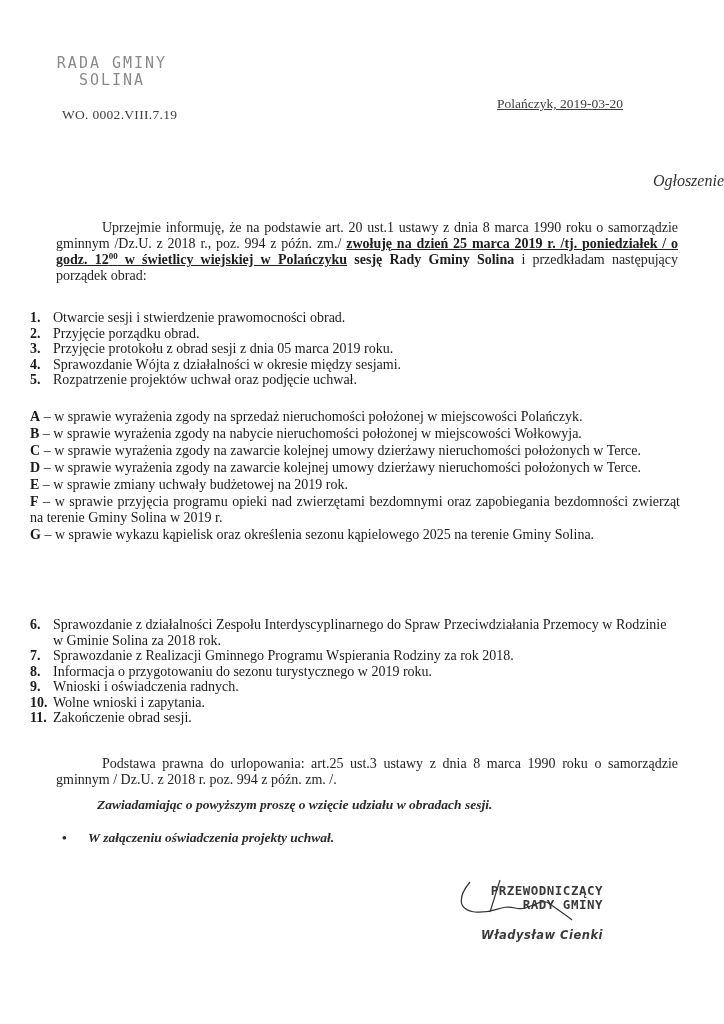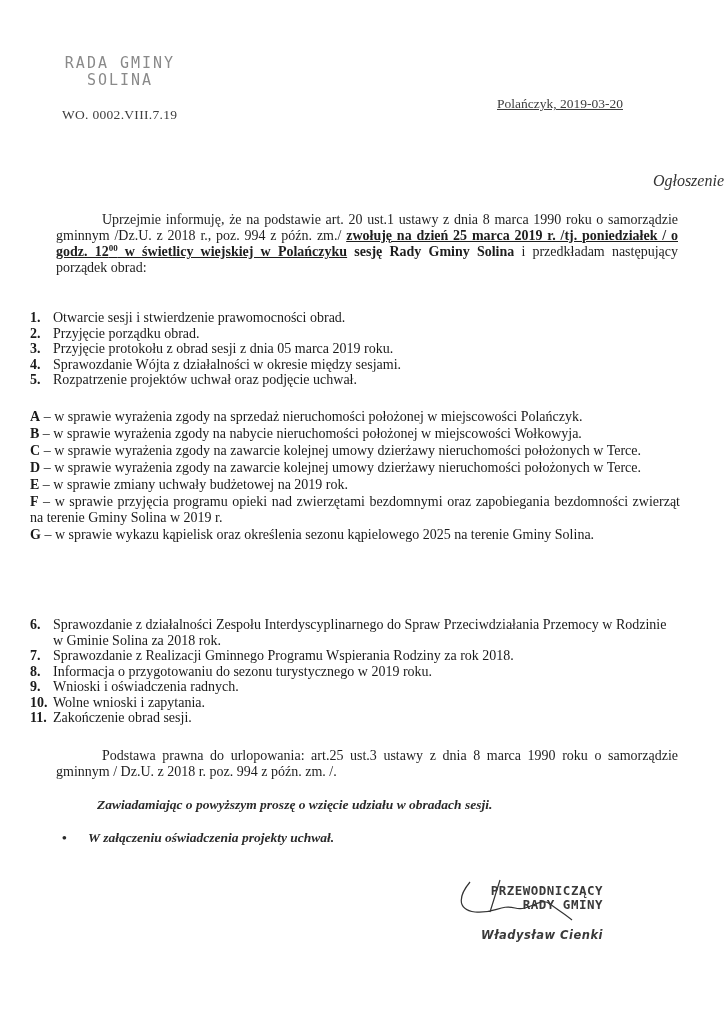--- a/index.html
+++ b/index.html
@@ -1,26 +1,26 @@
 <!DOCTYPE html>
 <html><head>
 <meta charset="utf-8">
 <style>
   html, body { margin: 0; padding: 0; background: #ffffff; }
   body { width: 724px; height: 1024px; position: relative; overflow: hidden; color: #1a1a1a;
          font-family: "Liberation Serif", "DejaVu Serif", serif; }
   .abs { position: absolute; }
-  .stamp { left: 46px; top: 55px; width: 148px; text-align: center; color: #8a8a8a;
+  .stamp { left: 38px; top: 55px; width: 148px; text-align: center; color: #8a8a8a;
            font-family: "DejaVu Sans Mono", monospace; font-size: 15px; line-height: 17px; letter-spacing: 2px; font-weight: 300; }
   .refno { left: 62px; top: 107px; font-size: 13.5px; color: #3d3d3d; letter-spacing: 0.3px; }
   .dateplace { left: 497px; top: 96px; font-size: 13.5px; color: #3d3d3d; text-decoration: underline; }
   .title { left: 0; width: 724px; top: 172px; text-align: right; font-style: italic; font-size: 16px; color: #333; }
   .para { left: 56px; width: 622px; font-size: 14px; line-height: 16px; text-align: justify; color: #1e1e1e; }
   .p1 { top: 212px; }
-  .indent { text-indent: 46px; }
+  .indent { text-indent: 46px; margin-top: 8px; }
   .ul { text-decoration: underline; font-weight: bold; }
   .b { font-weight: bold; }
   sup { font-size: 9px; line-height: 0; vertical-align: 5px; }
   .list { left: 30px; width: 650px; font-size: 14px; line-height: 15.5px; margin: 0; padding: 0; list-style: none; }
   .list li { display: flex; }
   .list .num { width: 23px; flex: none; font-weight: bold; }
   .list .txt { flex: 1; }
   .l1 { top: 310px; }
   .l2 { top: 617px; }
   .sub { left: 30px; width: 650px; font-size: 14px; line-height: 16px; text-align: justify; }

